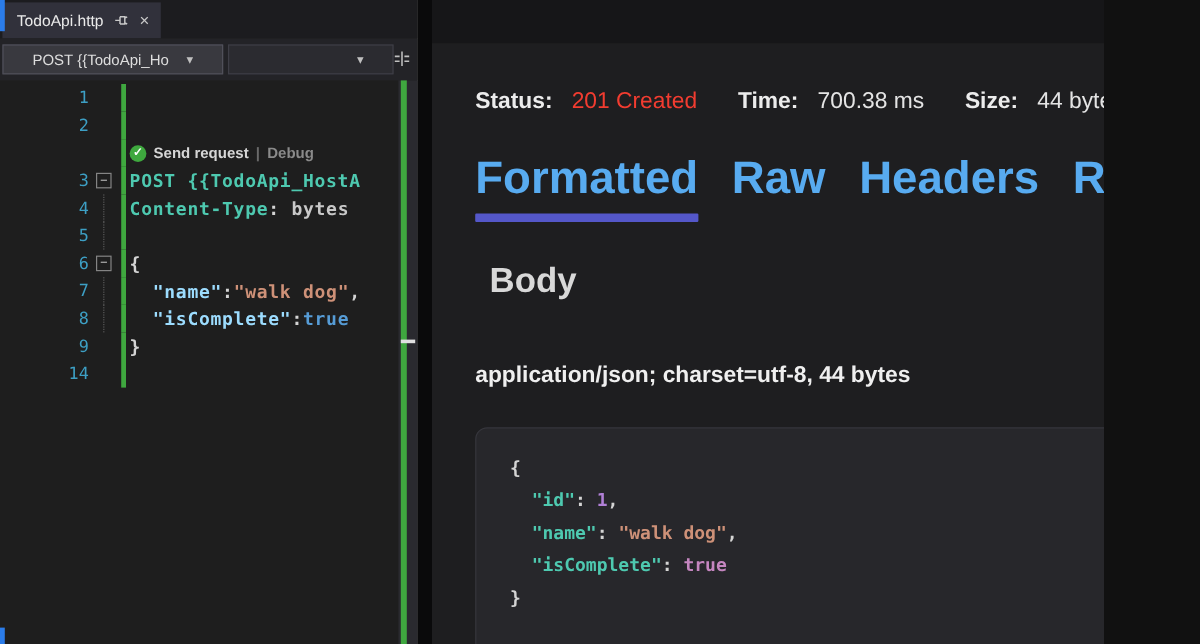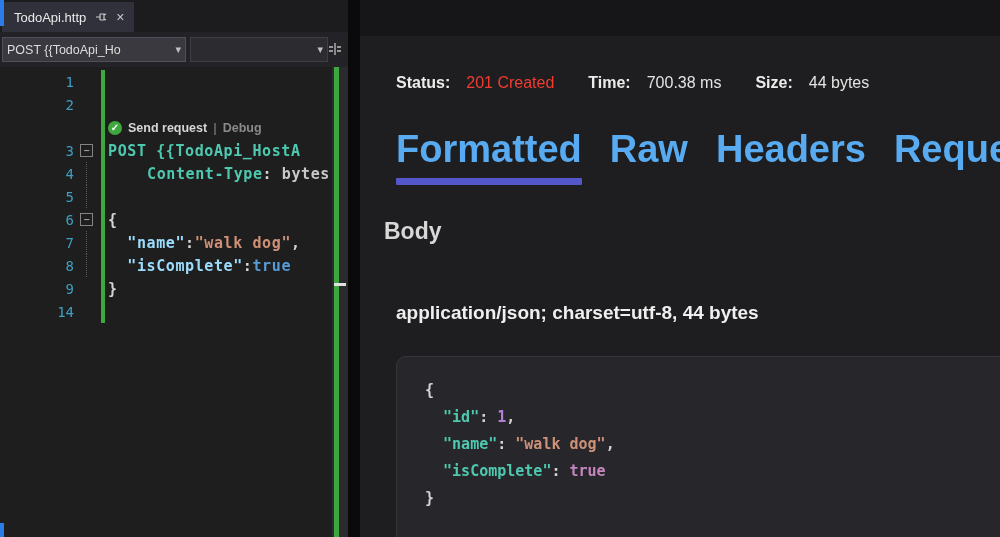--- a/index.html
+++ b/index.html
@@ -1,37 +1,37 @@
 <!DOCTYPE html>
 <html><head>
 <meta charset="utf-8">
 <style>
   * { margin:0; padding:0; box-sizing:border-box; }
   html,body { background:#111; }
   .app {
-    position:relative; width:1000px; height:537px; overflow:hidden;
+    position:relative; width:920px; height:537px; overflow:hidden;
     background:#e5e5e5; font-family:"Liberation Sans", sans-serif;
   }
 
   
   .left-pane { position:absolute; left:0; top:0; width:348px; height:537px; background:#1E1E1E; }
 
   .tab-bar { position:absolute; left:0; top:0; width:348px; height:32px; background:#1C1C1F; }
   .file-tab {
     position:absolute; left:2px; top:2px; height:30px; background:#31313B;
     display:flex; align-items:center; gap:9px; padding:0 10px 0 12px;
     color:#EAEAEA; font-size:13px; cursor:default;
   }
   .pin-wrap { display:flex; align-items:center; }
   .tab-close { color:#C9C9C9; font-size:14px; line-height:14px; }
 
   .toolbar { position:absolute; left:0; top:32px; width:348px; height:35px; background:#232327; }
   .combo {
     position:absolute; top:5px; height:25px; display:flex; align-items:center;
-    font-size:12.5px; color:#DDDDDD; padding:0 4px;
+    font-size:12.5px; color:#DDDDDD; padding:0 24px;
   }
   .combo1 { left:2px; width:184px; background:#39393F; border:1px solid #50505A; }
   .combo2 { left:190px; width:138px; background:#2B2B30; border:1px solid #3E3E46; }
   .combo .caret { margin-left:auto; color:#C0C0C0; font-size:11px; }
   .split-icon { position:absolute; right:4px; top:8px; width:18px; height:18px; display:flex; align-items:center; justify-content:center; }
 
   
   .editor {
     position:absolute; left:0; top:67px; width:332px; bottom:0; overflow:hidden;
     font-family:"DejaVu Sans Mono", monospace; font-size:15px; font-weight:600;
@@ -70,21 +70,21 @@
   .cl-icon {
     width:14px; height:14px; border-radius:50%; background:#3EA83E; color:#fff;
     font-size:10px; line-height:14px; text-align:center; font-weight:700;
   }
   .cl-send { color:#D6D6D6; font-weight:700; }
   .cl-sep { color:#6A6A6A; font-weight:700; }
   .cl-debug { color:#8A8A8A; font-weight:700; }
 
   
   .tk-var  { color:#4EC9B0; }
-  .tk-hdr  { color:#4EC9B0;margin-left:39px; }
+  .tk-hdr  { color:#4EC9B0; }
   .tk-hval { color:#C8C8C8; }
   .tk-key  { color:#9CDCFE; }
   .tk-str  { color:#CE9178; }
   .tk-boole{ color:#569CD6; }
   .tk-cmt  { color:#57A64A; }
   .tk-pl   { color:#D4D4D4; }
 
   
   .ed-scrollbar { position:absolute; left:332px; top:67px; bottom:0; width:16px; background:#2A2A2F; }
   .scroll-green { position:absolute; left:2px; top:0; bottom:0; width:5px; background:#3FA73F; }
@@ -94,37 +94,37 @@
   
   .corner-blue-top { position:absolute; left:0; top:0; width:4px; height:26px; background:#2B7CE9; }
   .corner-blue-bottom { position:absolute; left:0; bottom:0; width:4px; height:14px; background:#2B7CE9; }
 
   
   .right-pane { position:absolute; left:360px; top:0; right:0; height:537px; background:#1E1E20; overflow:hidden; }
   .right-top-strip { position:absolute; left:0; top:0; right:0; height:36px; background:#161618; }
 
   .status-row {
     position:absolute; left:36px; top:74px; display:flex; align-items:baseline;
-    font-size:16px; color:#ECECEC; white-space:nowrap;
+    font-size:19px; color:#ECECEC; white-space:nowrap;
   }
   .status-row .lbl { font-weight:700; }
   .status-row .val { font-weight:400; margin-left:16px; color:#E4E4E4; }
   .status-row .val.red { color:#F23C30; }
   .status-row .lbl.gap { margin-left:34px; }
 
   .tabs-row {
     position:absolute; left:36px; top:128px; display:flex; gap:28px;
     font-size:38px; font-weight:700; color:#58ABF0; white-space:nowrap;
   }
   .resp-tab { cursor:pointer; }
   .resp-tab.active::after {
     content:""; display:block; height:7px; background:#5457C9; margin-top:7px; border-radius:1px;
   }
 
-  .body-heading { position:absolute; left:24px; top:218px; font-size:23px; font-weight:600; color:#D8D8D8; }
+  .body-heading { position:absolute; left:48px; top:218px; font-size:29px; font-weight:600; color:#D8D8D8; }
   .content-type { position:absolute; left:36px; top:302px; font-size:19px; font-weight:700; color:#EFEFEF; }
 
   .code-block {
     position:absolute; left:36px; top:356px; right:-24px; height:196px;
     background:#27272B; border:1px solid #36363C; border-radius:10px;
     padding:20px 28px; font-family:"DejaVu Sans Mono", monospace;
     font-size:15px; font-weight:600; line-height:27px;
   }
   .json-line { white-space:pre; color:#D4D4D4; }
   .tk-key2 { color:#4EC9B0; }

